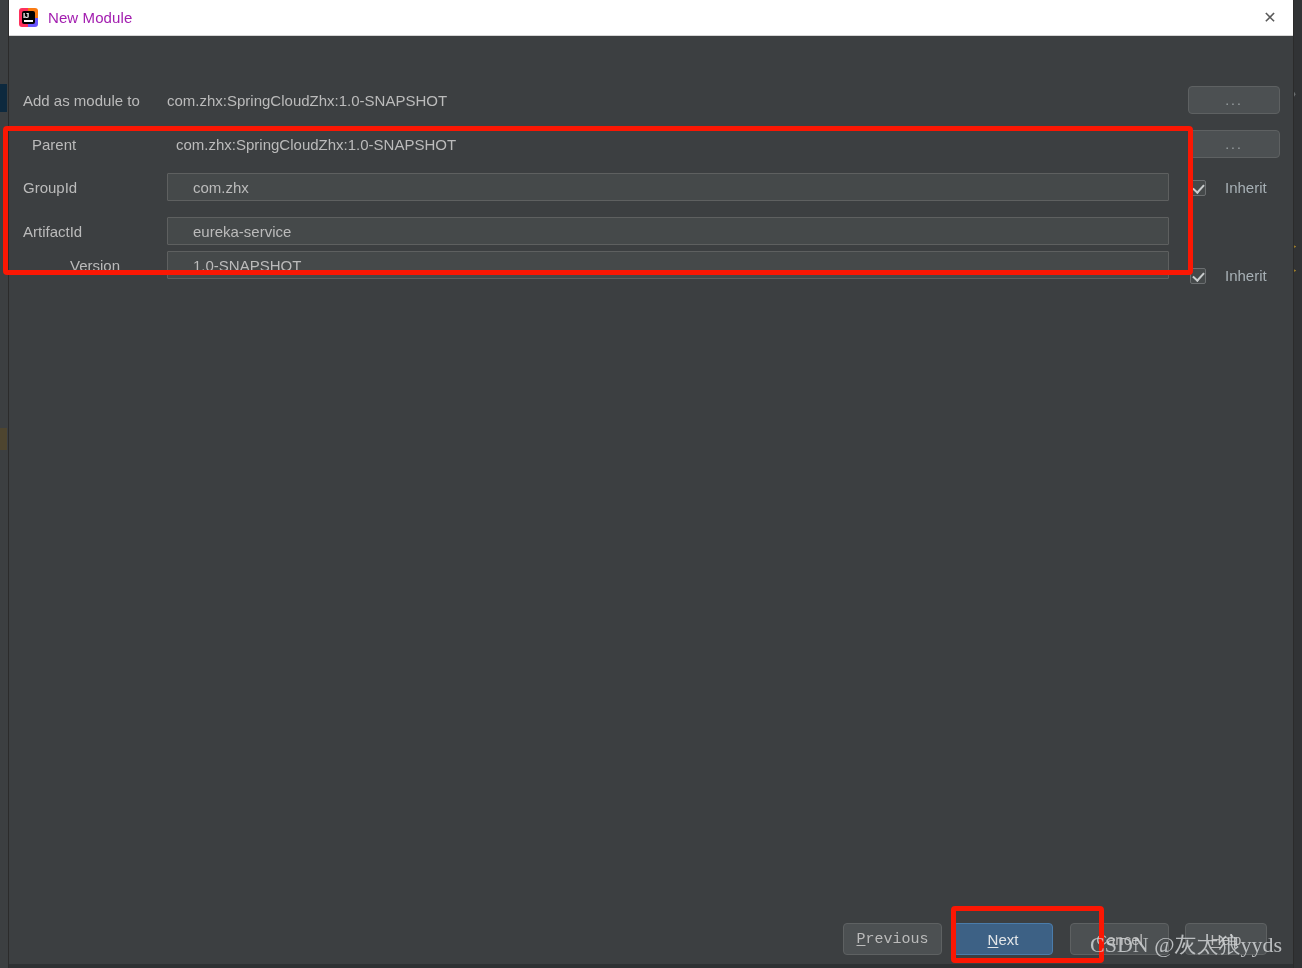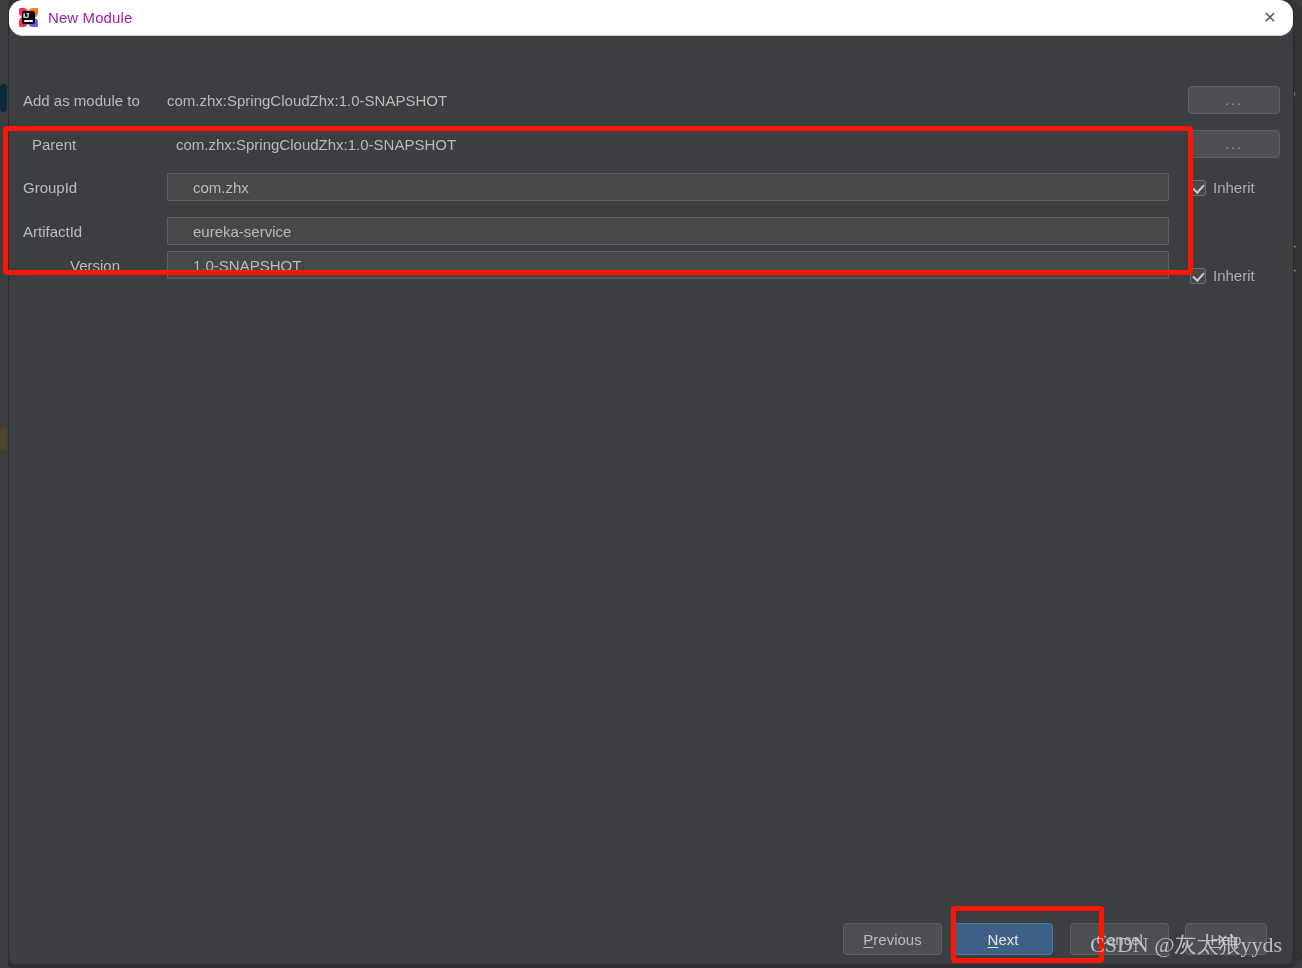--- a/index.html
+++ b/index.html
@@ -1,15 +1,15 @@
 <!DOCTYPE html>
 <html><head>
 <meta charset="utf-8">
 <style>
-  * { box-sizing: border-box; margin: 0; padding: 0; border-radius: 14px; }
+  * { box-sizing: border-box; margin: 0; padding: 0; }
 
   html, body {
     width: 1302px;
     height: 968px;
     overflow: hidden;
     background: #3c3f41;
     font-family: "Liberation Sans", sans-serif;
   }
 
   #root {
@@ -175,21 +175,21 @@
     display: flex;
     align-items: center;
     justify-content: center;
     line-height: 8px;
   }
 
   .inherit-wrap {
     position: absolute;
     display: flex;
     align-items: center;
-    gap: 7px;
+    gap: 19px;
   }
   .checkbox {
     width: 16px; height: 16px;
     background: #45494a;
     border: 1px solid #6b6e70;
     border-radius: 2px;
     position: relative;
     flex: 0 0 16px;
   }
   .checkbox::after {
@@ -313,21 +313,21 @@
 
       <div class="form-row" style="top:207px;text-align:center;">
         <span class="row-label">Version</span>
         <div class="text-input">1.0-SNAPSHOT</div>
       </div>
       <div class="inherit-wrap" style="left:1181px; top:231px;">
         <span class="checkbox"></span>
         <span class="inherit-label">Inherit</span>
       </div>
 
-      <div class="btn btn-secondary" style="left:834px; top:887px; width:99px;">
+      <div class="btn btn-secondary" style="left:834px; top:887px; width:99px;font-family:Liberation Mono, monospace;">
           <span><u>P</u>revious</span>
         </div>
       <div class="btn btn-primary" style="left:944px; top:887px; width:100px;">
           <span><u>N</u>ext</span>
         </div>
       <div class="btn btn-secondary" style="left:1061px; top:887px; width:99px;">Cancel</div>
       <div class="btn btn-secondary" style="left:1176px; top:887px; width:82px;">
           <span><u>H</u>elp</span>
         </div>
 

